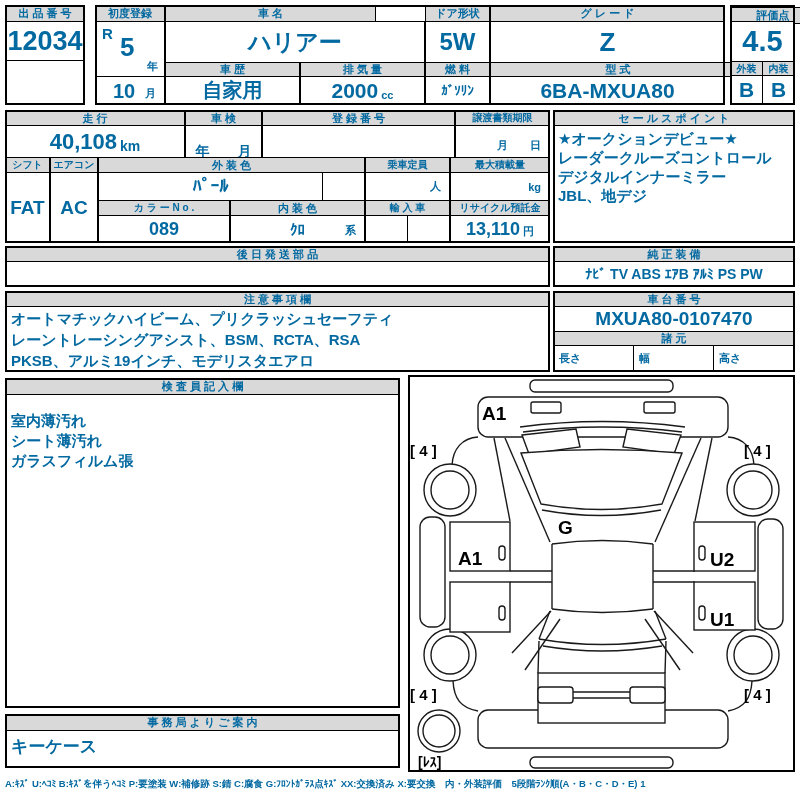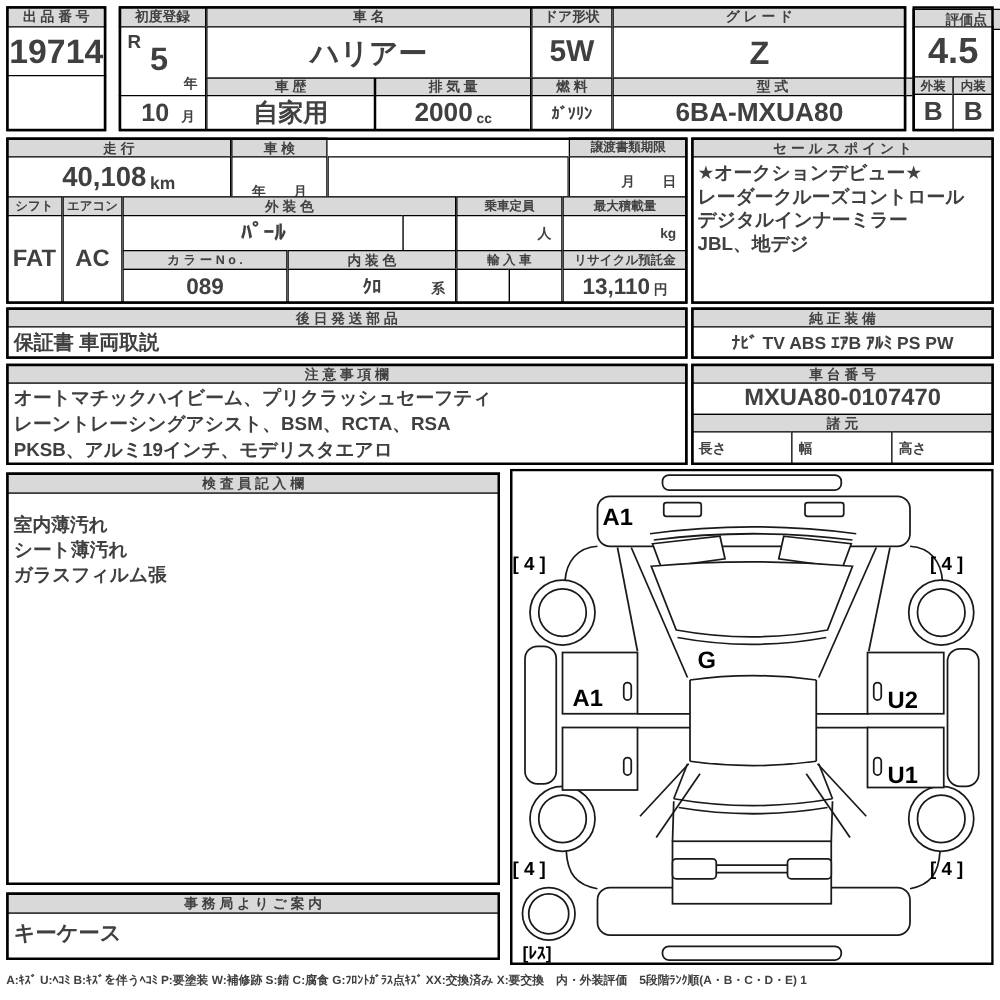--- a/index.html
+++ b/index.html
@@ -1,49 +1,49 @@
 <!DOCTYPE html>
 <html><head>
 <meta charset="utf-8">
 <style>
   html,body{margin:0;padding:0;background:#fff;}
   #sheet{position:relative;width:800px;height:800px;background:#fff;overflow:hidden;
-         font-family:"Liberation Sans","DejaVu Sans",sans-serif;color:#404040;}
+         font-family:"Liberation Sans","DejaVu Sans",sans-serif;color:#0369a1;}
   .c{position:absolute;box-sizing:border-box;border:1px solid #000;background:#fff;overflow:hidden;}
   .h{background:#d9d9d9;font-weight:bold;font-size:11px;display:flex;align-items:center;justify-content:center;white-space:pre;}
   .v{display:flex;align-items:center;justify-content:center;font-weight:bold;}
   .vl{display:flex;align-items:center;justify-content:flex-start;font-weight:bold;padding-left:5px;}
   .frame{position:absolute;box-sizing:border-box;border:2px solid #000;pointer-events:none;background:transparent;}
   .u{font-size:11px;font-weight:bold;margin-left:3px;align-self:flex-end;padding-bottom:3px;}
   .small{font-size:11px;font-weight:bold;}
   svg text{font-family:"Liberation Sans","DejaVu Sans",sans-serif;font-weight:bold;fill:#000;}
   #legend{position:absolute;left:5px;top:778px;width:792px;font-size:9.5px;font-weight:bold;white-space:nowrap;letter-spacing:0px;}
 </style>
 </head>
 <body>
 
 <div id="sheet">
 
   <div class="c h" style="left:5px;top:5px;width:80px;height:17px;">出 品 番 号</div>
-  <div class="c v" style="left:5px;top:21px;width:80px;height:40px;font-size:27px;">19714</div>
+  <div class="c v" style="left:5px;top:21px;width:80px;height:40px;font-size:27px;">12034</div>
   <div class="c" style="left:5px;top:60px;width:80px;height:45px;"></div>
   <div class="frame" style="left:5px;top:5px;width:80px;height:100px;"></div>
 
   <div class="c h" style="left:95px;top:5px;width:70px;height:17px;">初度登録</div>
   <div class="c" style="left:95px;top:21px;width:70px;height:56px;">
     <span style="position:absolute;left:6px;top:3px;font-size:15px;font-weight:bold;">R</span>
     <span style="position:absolute;left:24px;top:10px;font-size:26px;font-weight:bold;">5</span>
     <span style="position:absolute;right:6px;bottom:2px;font-size:11px;font-weight:bold;">年</span>
   </div>
   <div class="c" style="left:95px;top:76px;width:70px;height:29px;">
     <span style="position:absolute;left:17px;top:3px;font-size:20px;font-weight:bold;">10</span>
     <span style="position:absolute;right:8px;bottom:3px;font-size:11px;font-weight:bold;">月</span>
   </div>
 
-  <div class="c h" style="left:165px;top:5px;width:260px;height:17px;">車 名</div>
+  <div class="c h" style="left:165px;top:5px;width:211px;height:17px;">車 名</div>
   <div class="c v" style="left:165px;top:21px;width:260px;height:42px;font-size:23px;">ハリアー</div>
   <div class="c h" style="left:165px;top:62px;width:135px;height:15px;">車 歴</div>
   <div class="c v" style="left:165px;top:76px;width:135px;height:29px;font-size:20px;">自家用</div>
   <div class="c h" style="left:300px;top:62px;width:125px;height:15px;">排 気 量</div>
   <div class="c v" style="left:300px;top:76px;width:125px;height:29px;font-size:21px;">
     <span>2000</span>
     <span class="u">cc</span>
   </div>
 
   <div class="c h" style="left:425px;top:5px;width:65px;height:17px;">ドア形状</div>
@@ -64,21 +64,22 @@
   <div class="c v" style="left:730px;top:75px;width:33px;height:30px;font-size:21px;">B</div>
   <div class="c v" style="left:762px;top:75px;width:33px;height:30px;font-size:21px;">B</div>
   <div class="frame" style="left:730px;top:5px;width:65px;height:100px;"></div>
 
   <div class="c h" style="left:5px;top:110px;width:180px;height:16px;">走 行</div>
   <div class="c v" style="left:5px;top:125px;width:180px;height:33px;font-size:22px;">
     <span>40,108</span>
     <span class="u" style="font-size:14px;text-align:right;">km</span>
   </div>
   <div class="c h" style="left:185px;top:110px;width:77px;height:16px;">車 検</div>
-  <div class="c v" style="left:185px;top:125px;width:77px;height:41px;font-size:11px;align-items:flex-end;padding-bottom:4px;text-align:right;">年　　月</div>
+  <div class="c v" style="left:185px;top:125px;width:77px;height:41px;font-size:14px;align-items:flex-end;padding-bottom:4px;text-align:right;">年　　月</div>
+  <div class="c h" style="left:262px;top:110px;width:193px;height:16px;">登 録 番 号</div>
   <div class="c" style="left:262px;top:125px;width:193px;height:33px;"></div>
   <div class="c h" style="left:455px;top:110px;width:95px;height:16px;font-size:10px;">譲渡書類期限</div>
   <div class="c v" style="left:455px;top:125px;width:95px;height:33px;font-size:11px;align-items:flex-end;justify-content:flex-end;padding:0 8px 4px 0;">月　　日</div>
 
   <div class="c h" style="left:5px;top:157px;width:45px;height:16px;font-size:10px;">シフト</div>
   <div class="c v" style="left:5px;top:172px;width:45px;height:71px;font-size:19px;">FAT</div>
   <div class="c h" style="left:50px;top:157px;width:48px;height:16px;font-size:10px;">エアコン</div>
   <div class="c v" style="left:50px;top:172px;width:48px;height:71px;font-size:19px;">AC</div>
 
   <div class="c h" style="left:98px;top:157px;width:267px;height:16px;">外 装 色</div>
@@ -104,21 +105,20 @@
     <span>13,110</span>
     <span class="u">円</span>
   </div>
   <div class="frame" style="left:5px;top:110px;width:545px;height:133px;"></div>
 
   <div class="c h" style="left:553px;top:110px;width:242px;height:16px;">セ ー ル ス ポ イ ン ト</div>
   <div class="c" style="left:553px;top:125px;width:242px;height:118px;font-weight:bold;font-size:15px;line-height:19px;padding:3px 4px;white-space:pre;"><span>★オークションデビュー★</span><br><span>レーダークルーズコントロール</span><br><span>デジタルインナーミラー</span><br><span>JBL、地デジ</span></div>
   <div class="frame" style="left:553px;top:110px;width:242px;height:133px;"></div>
 
   <div class="c h" style="left:5px;top:246px;width:545px;height:16px;">後 日 発 送 部 品</div>
-  <div class="c vl" style="left:5px;top:261px;width:545px;height:26px;font-size:16px;">保証書 車両取説</div>
   <div class="frame" style="left:5px;top:246px;width:545px;height:41px;"></div>
 
   <div class="c h" style="left:553px;top:246px;width:242px;height:16px;">純 正 装 備</div>
   <div class="c v" style="left:553px;top:261px;width:242px;height:26px;font-size:14px;">ﾅﾋﾞ TV ABS ｴｱB ｱﾙﾐ PS PW</div>
   <div class="frame" style="left:553px;top:246px;width:242px;height:41px;"></div>
 
   <div class="c h" style="left:5px;top:291px;width:545px;height:16px;">注 意 事 項 欄</div>
   <div class="c" style="left:5px;top:306px;width:545px;height:66px;font-weight:bold;font-size:15px;line-height:21px;padding:1px 5px;white-space:pre;"><span>オートマチックハイビーム、プリクラッシュセーフティ</span><br><span>レーントレーシングアシスト、BSM、RCTA、RSA</span><br><span>PKSB、アルミ19インチ、モデリスタエアロ</span></div>
   <div class="frame" style="left:5px;top:291px;width:545px;height:81px;"></div>
 

